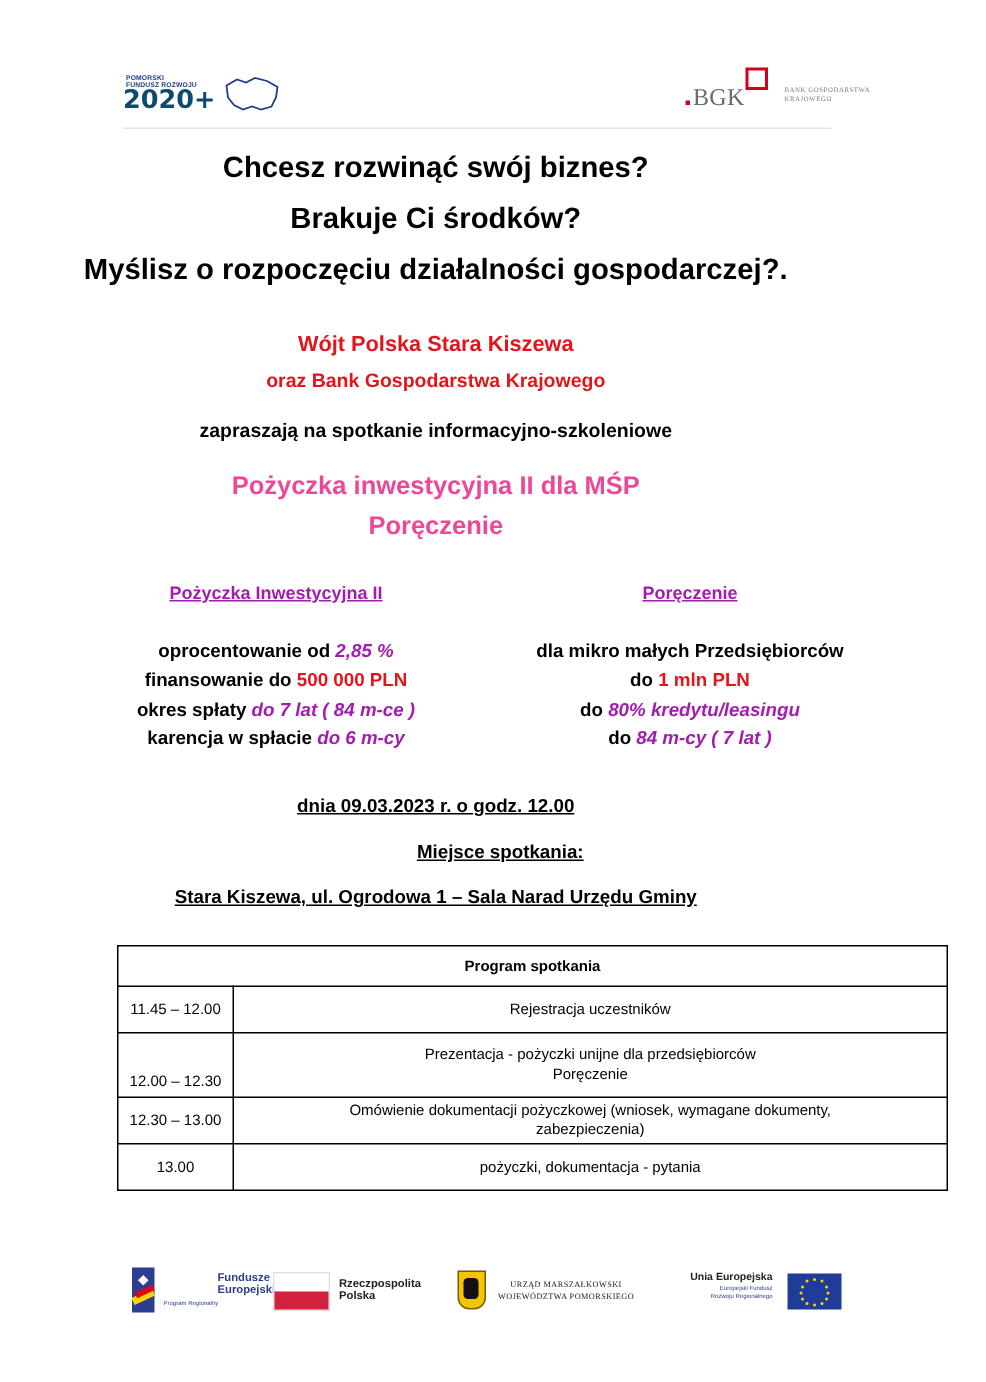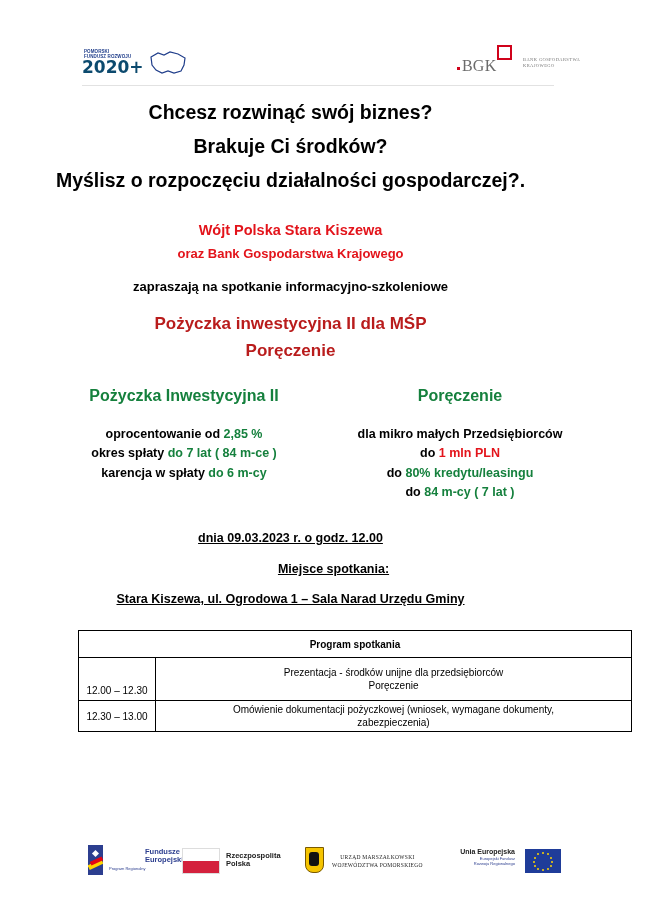--- a/index.html
+++ b/index.html
@@ -19,34 +19,34 @@
   .bgk-name { position: absolute; left: 68px; top: 13px; font-size: 4.5px; color: #777; line-height: 6px; letter-spacing: 0.4px; font-family: "Liberation Serif", serif; }
   .header-rule { left: 82px; top: 85px; width: 472px; height: 1px; background: #e2e2e2; }
 
   
   .q-line { font-weight: bold; font-size: 19.5px; }
   .q1 { top: 101px; }
   .q2 { top: 135px; }
   .q3 { top: 169px; }
 
   .red { color: #e3141b; }
-  .darkred { color: #15803d; }
-  .blue { color: #b91c1c; }
+  .darkred { color: #a21caf; font-style: italic; }
+  .blue { color: #ec4899; }
 
   .host1 { top: 222px; font-size: 14.5px; font-weight: bold; }
   .host2 { top: 246px; font-size: 13px; font-weight: bold; }
   .invite { top: 279px; font-size: 13px; font-weight: bold; }
 
   .prod1 { top: 314px; font-size: 17px; font-weight: bold; }
   .prod2 { top: 341px; font-size: 17px; font-weight: bold; }
 
   .col { top: 386px; width: 280px; text-align: center; font-size: 12.5px; font-weight: bold; line-height: 19.5px; }
   .col-left { left: 44px; }
   .col-right { left: 320px; }
-  .col-head { color: #15803d; font-size: 16px; margin-bottom: 19px; display: inline-block; }
+  .col-head { color: #a21caf; text-decoration: underline; font-size: 12px; margin-bottom: 19px; display: inline-block; }
   .col-left .col-head { margin-left: 0; }
   .col-line { display: block; }
 
   .meet { font-size: 12.5px; font-weight: bold; text-decoration: underline; }
   .meet-date { top: 528px; }
   .meet-place-label { top: 559px; padding-left: 43px; }
   .meet-place { top: 589px; }
 
   
   .agenda { left: 78px; top: 630px; width: 554px; border-collapse: collapse; font-size: 10px; }
@@ -118,48 +118,57 @@
 <div class="abs center host1 red">Wójt Polska Stara Kiszewa</div>
 <div class="abs center host2 red">oraz Bank Gospodarstwa Krajowego</div>
 <div class="abs center invite">zapraszają na spotkanie informacyjno-szkoleniowe</div>
 
 <div class="abs center prod1 blue">Pożyczka inwestycyjna II dla MŚP</div>
 <div class="abs center prod2 blue">Poręczenie</div>
 
 <div class="abs col col-left">
   <span class="col-head">Pożyczka Inwestycyjna II </span>
   <span class="col-line"><span>oprocentowanie od </span><span class="darkred">2,85 %</span></span>
+  <span class="col-line"><span>finansowanie do </span><span class="red">500 000 PLN</span></span>
   <span class="col-line"><span>okres spłaty </span><span class="darkred">do 7 lat  ( 84 m-ce )</span></span>
-  <span class="col-line"><span>karencja w spłaty </span><span class="darkred">do 6 m-cy</span></span>
+  <span class="col-line"><span>karencja w spłacie </span><span class="darkred">do 6 m-cy</span></span>
 </div>
 
 <div class="abs col col-right">
   <span class="col-head">Poręczenie</span>
   <span class="col-line"><span>dla mikro małych Przedsiębiorców</span><span class="darkred"></span></span>
   <span class="col-line"><span>do </span><span class="red">1 mln PLN</span></span>
   <span class="col-line"><span>do </span><span class="darkred">80% kredytu/leasingu</span></span>
   <span class="col-line"><span>do </span><span class="darkred">84 m-cy ( 7 lat )</span></span>
 </div>
 
 <div class="abs center meet-date"><span class="meet">dnia 09.03.2023 r. o godz. 12.00</span></div>
 <div class="abs center meet-place-label"><span class="meet">Miejsce spotkania:</span></div>
 <div class="abs center meet-place"><span class="meet">Stara Kiszewa, ul. Ogrodowa 1 –  Sala Narad Urzędu Gminy</span></div>
 
 <table class="abs agenda">
   <tbody>
       <tr>
     <th colspan="2">Program spotkania</th>
   </tr>
+  <tr class="row1">
+    <td class="time">11.45 – 12.00</td>
+    <td class="desc"><span>Rejestracja uczestników</span></td>
+  </tr>
   <tr class="row2">
     <td class="time">12.00 – 12.30</td>
-    <td class="desc"><span>Prezentacja  - środków unijne dla przedsiębiorców</span><br><span>Poręczenie</span></td>
+    <td class="desc"><span>Prezentacja  - pożyczki unijne dla przedsiębiorców</span><br><span>Poręczenie</span></td>
   </tr>
   <tr class="row3">
     <td class="time">12.30 – 13.00</td>
     <td class="desc"><span>Omówienie dokumentacji pożyczkowej (wniosek, wymagane dokumenty,</span><br><span>zabezpieczenia)</span></td>
+  </tr>
+  <tr class="row4">
+    <td class="time">13.00</td>
+    <td class="desc"><span>pożyczki,  dokumentacja - pytania</span></td>
   </tr>
 </tbody>
   </table>
 
 <div class="abs fe-logo">
   <div class="fe-flag">
     <div class="y"></div>
       <div class="r"></div>
       <div class="w"></div>
   </div>

